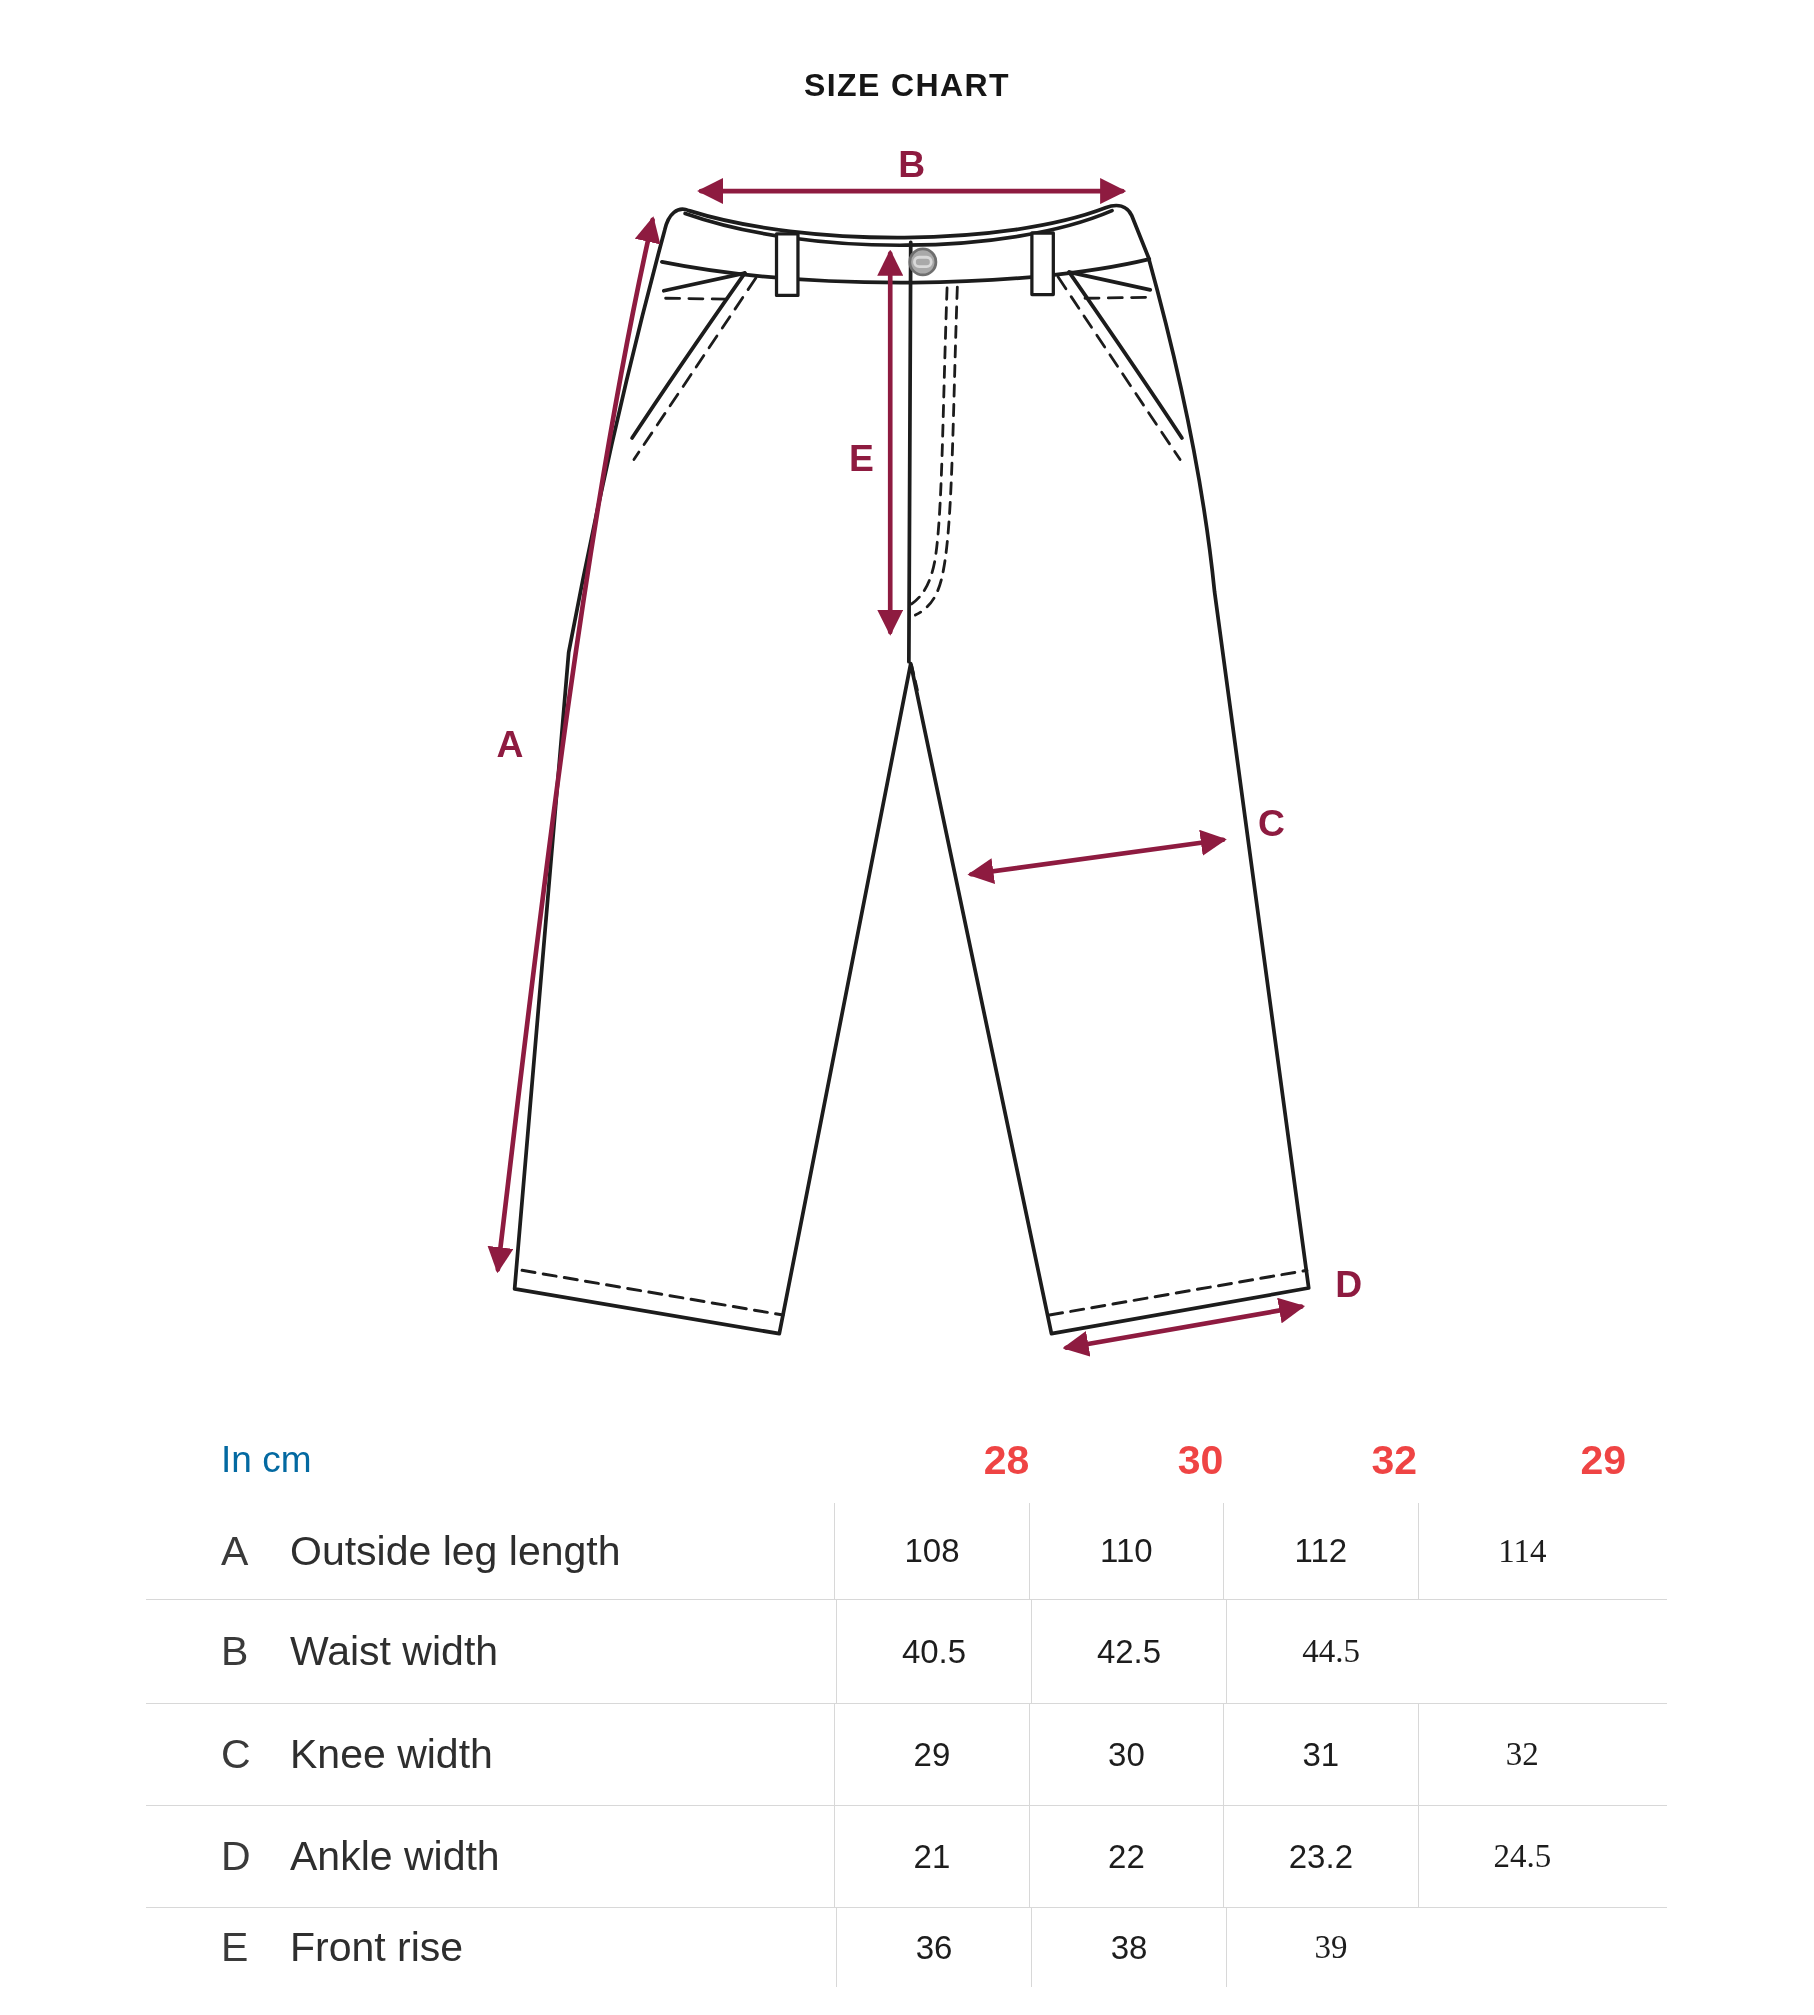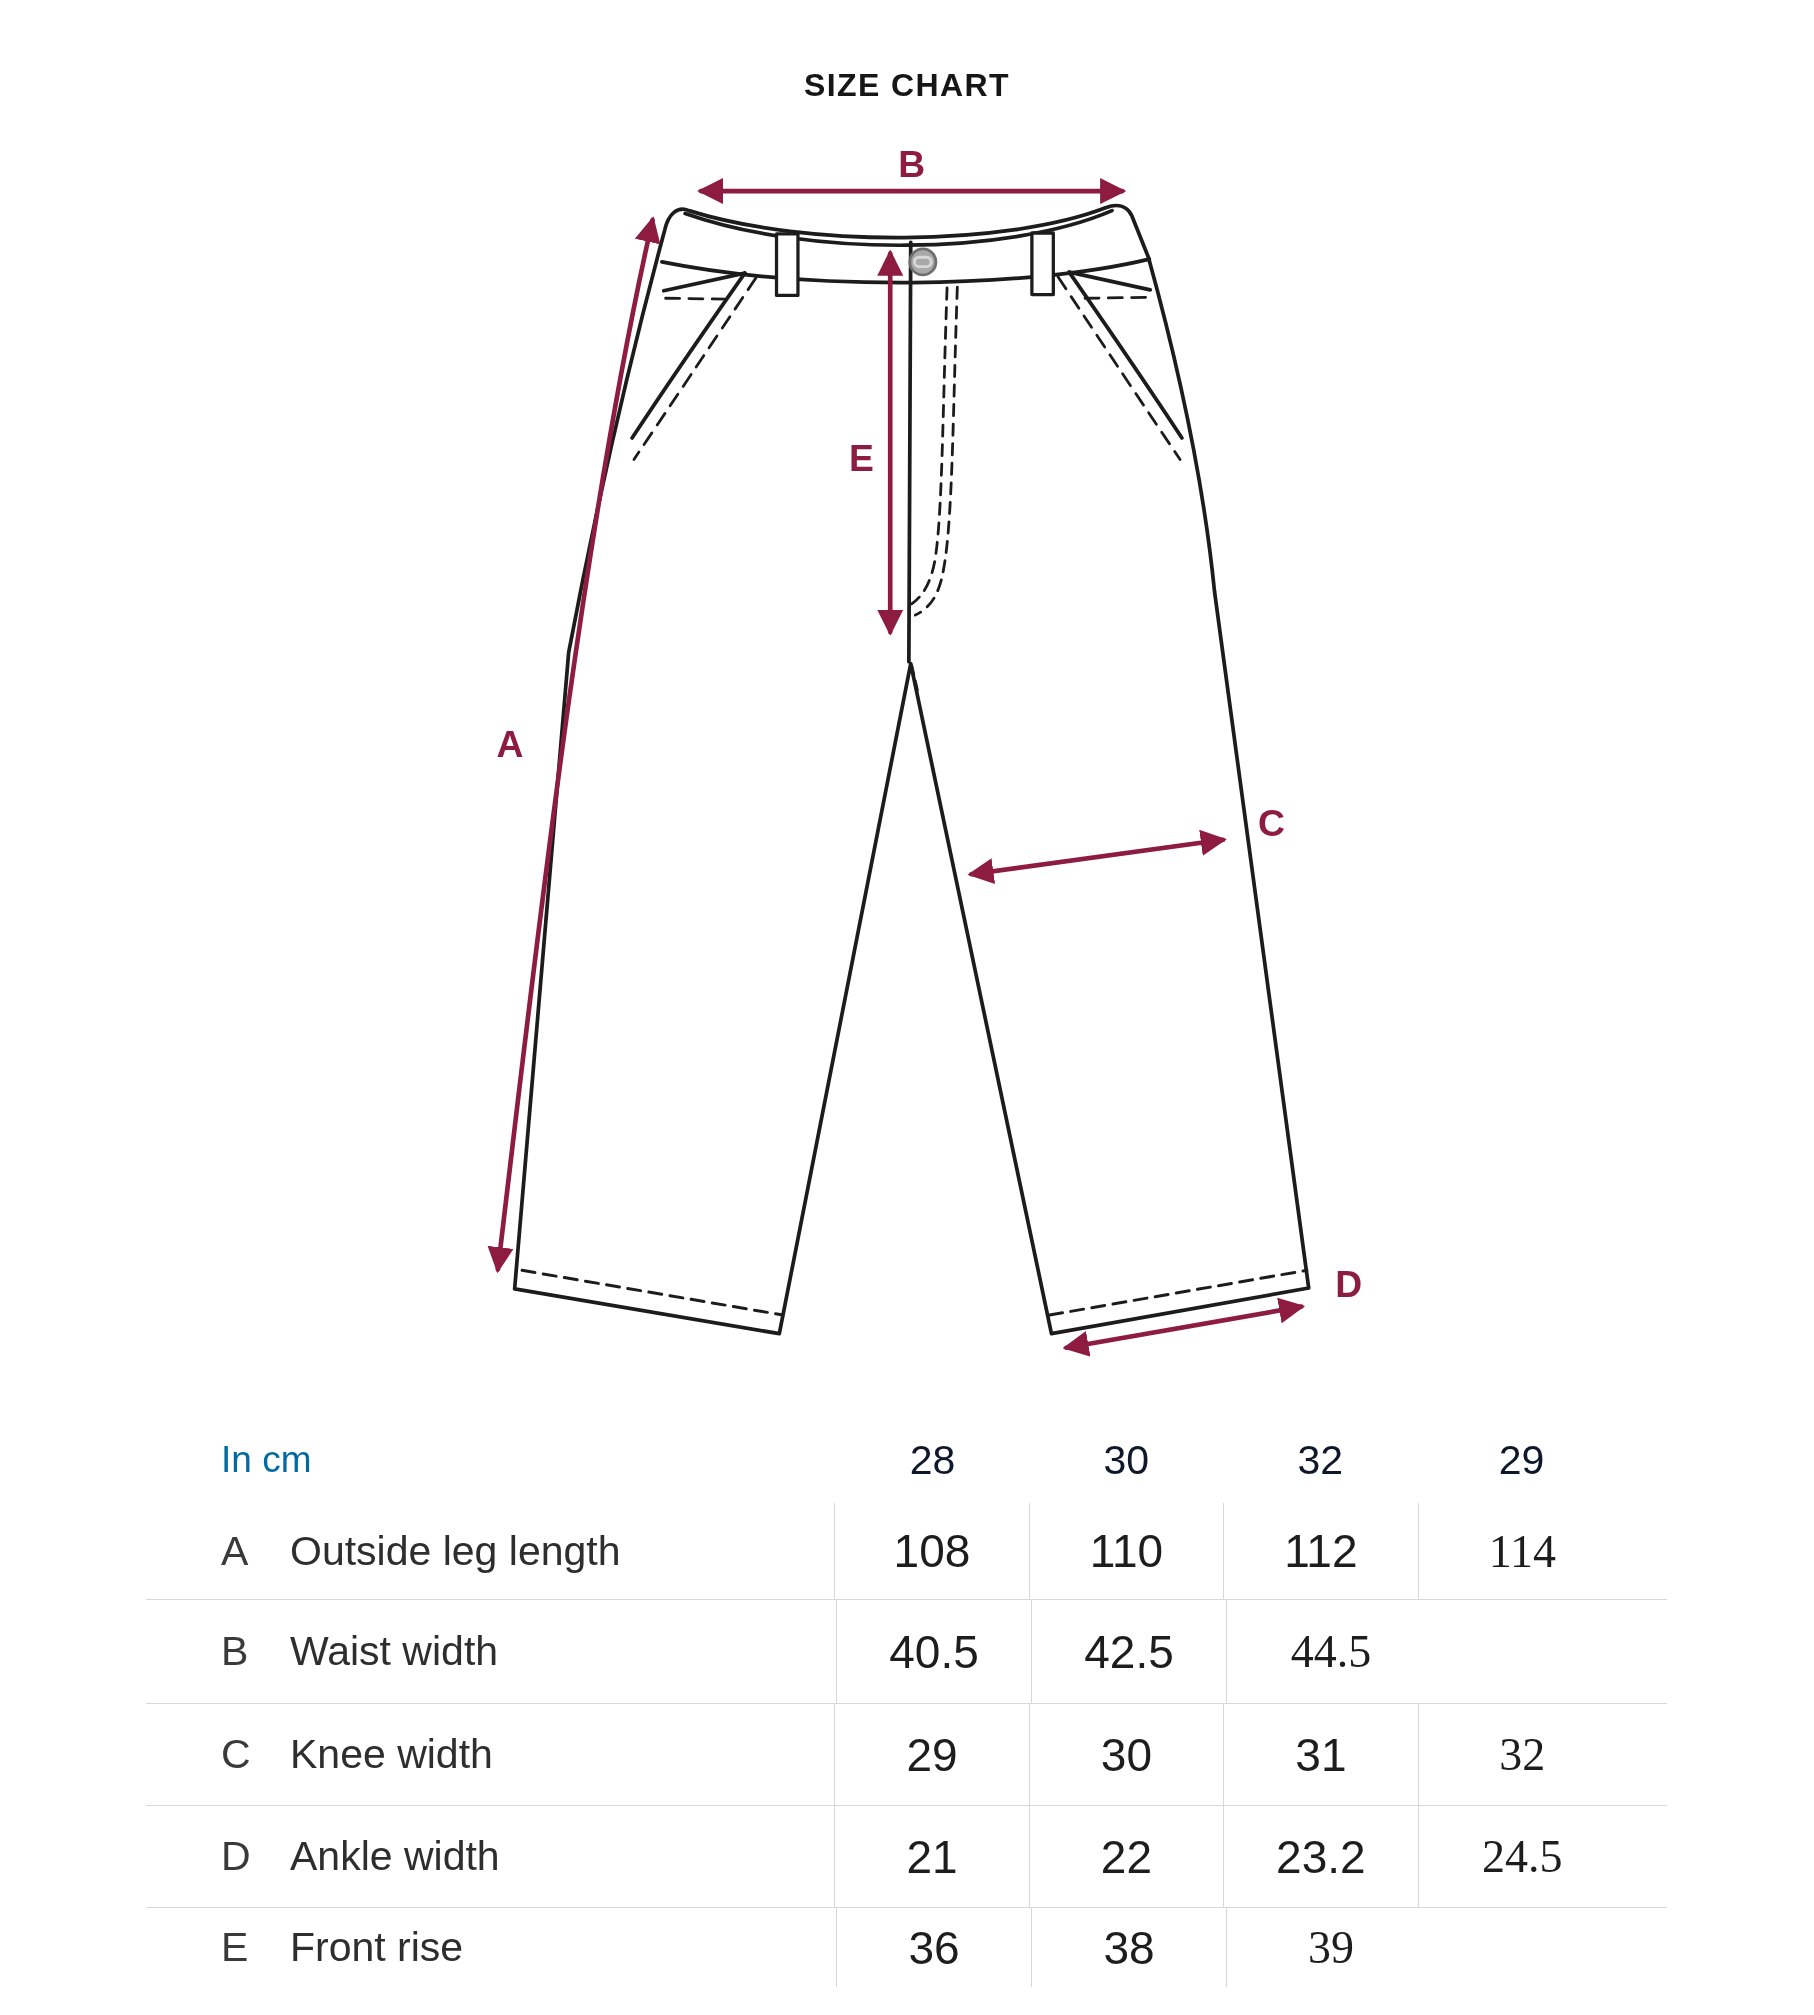--- a/index.html
+++ b/index.html
@@ -19,34 +19,34 @@
   .diagram-svg{position:absolute;left:0;top:0;}
 
   
   .size-table{
     position:absolute;left:146px;top:1417px;width:1521px;
     color:#2e2e2e;font-size:41px;
   }
   .thead{display:flex;align-items:center;height:86px;}
   .unit-cell{width:690px;box-sizing:border-box;padding-left:75px;
     font-size:37px;color:#0369a1;}
-  .size-cell{width:194px;text-align:center;font-weight:normal;color:#0f172a;}
+  .size-cell{width:194px;text-align:right;font-weight:bold;color:#ef4444;}
   .size-cell:last-child{width:250px;box-sizing:border-box;padding-right:41px;}
   .trow{display:flex;align-items:center;}
   .trow.r-a{height:96px;}
   .trow.r-b{height:103px;border-top:1.9px solid #d8d8d8;}
   .trow.r-c{height:101px;border-top:1.9px solid #d8d8d8;}
   .trow.r-d{height:101px;border-top:1.9px solid #d8d8d8;}
   .trow.r-e{height:79px;border-top:1.9px solid #d8d8d8;}
   .label-cell{width:690px;box-sizing:border-box;padding-left:75px;
     display:flex;align-items:center;align-self:stretch;}
   .row-letter{width:69px;color:#3a3a3a;}
   .row-label{color:#2e2e2e;}
   .val-cell{width:194px;align-self:stretch;display:flex;align-items:center;
-    justify-content:center;border-left:1.9px solid #d8d8d8;color:#1d1d1d;font-size:46px;}
+    justify-content:center;border-left:1.9px solid #d8d8d8;color:#1d1d1d;font-size:33px;}
   .val-cell:last-child{width:250px;box-sizing:border-box;padding-right:41px;font-family:Liberation Serif, serif;}
 </style>
 </head>
 <body>
 
 <div class="canvas">
 
   <div class="page-title">SIZE CHART</div>
 
   <svg class="diagram-svg" width="1814" height="1398" viewBox="0 0 1946 1500">

